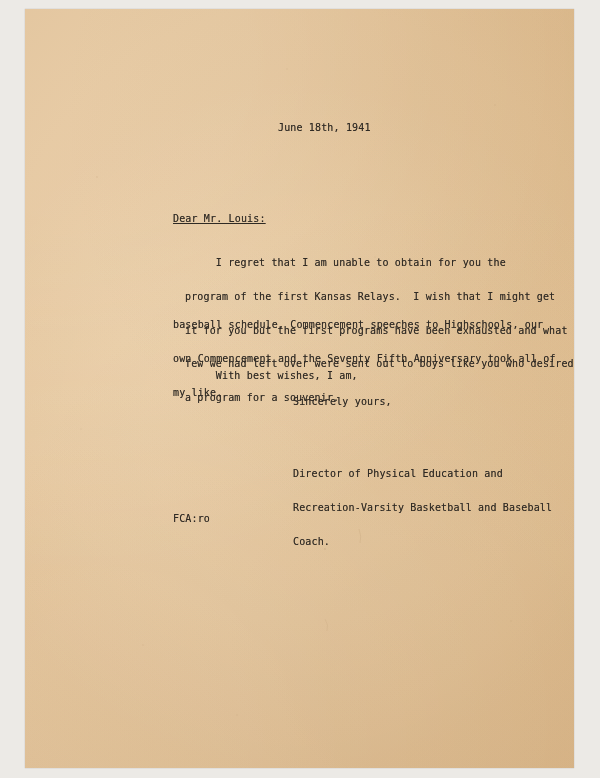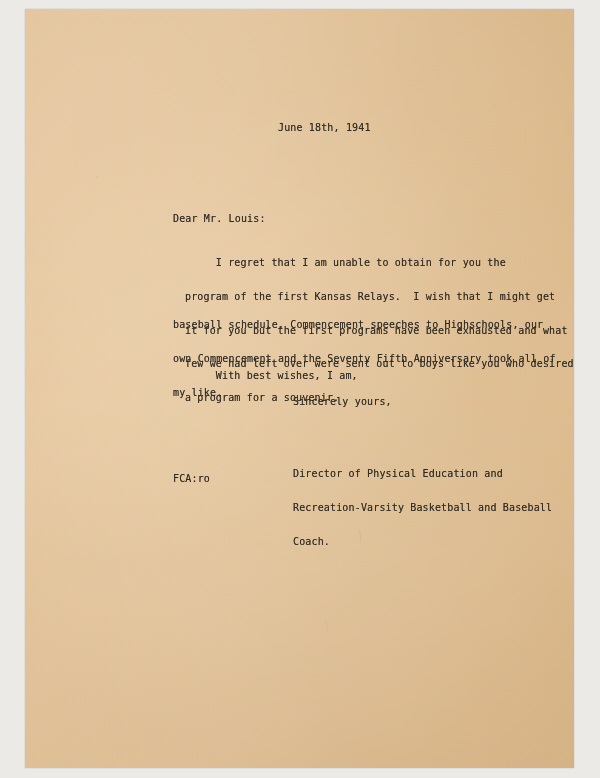--- a/index.html
+++ b/index.html
@@ -72,27 +72,27 @@
     position: absolute;
     white-space: pre;
   }
   .line {
     white-space: pre;
     display: block;
   }
   
   #date-line       { left: 253px; top: 113px; }
   #addressee       { left: 148px; top: 146px; }
-  #salutation      { left: 148px; top: 204px; }
+  #salutation      { left: 148px; top: 204px; text-decoration: underline; }
   #para-1          { left: 160px; top: 226px; }
   #para-2          { left: 148px; top: 288px; }
   #closing-wishes  { left: 160px; top: 361px; }
   #sign-off        { left: 268px; top: 387px; }
   #signature-title { left: 268px; top: 437px; }
-  #initials        { left: 148px; top: 464px; }
+  #initials        { left: 148px; top: 504px; }
 
   .ink {
     text-shadow: 0 0 0.6px rgba(47,42,36,0.55);
   }
 </style>
 </head>
 <body>
 
 <div id="page">
   <div id="scan-bg"></div>

